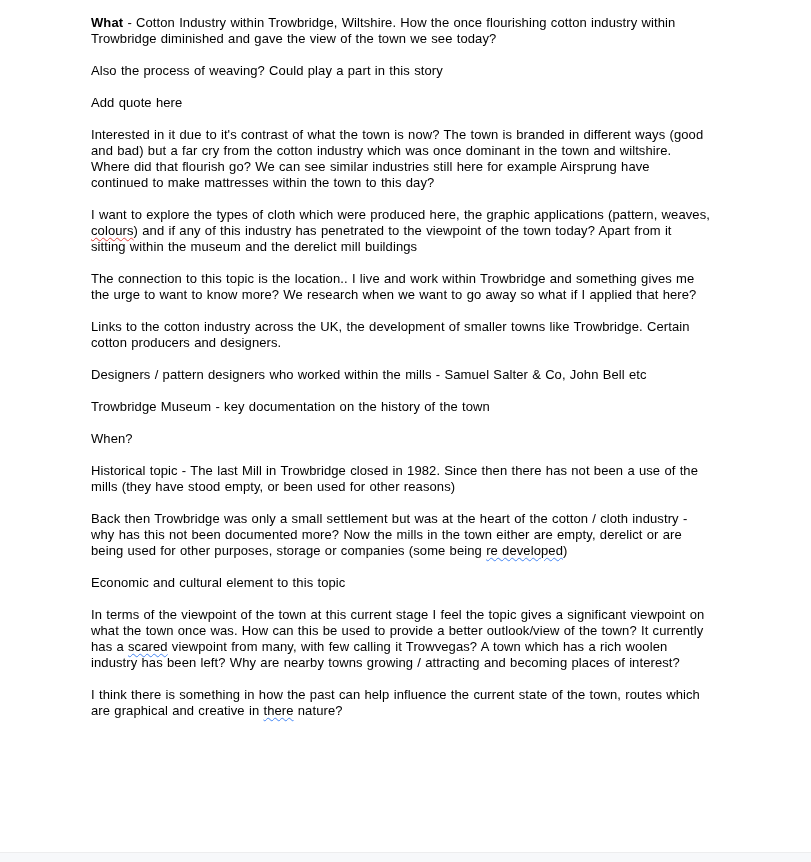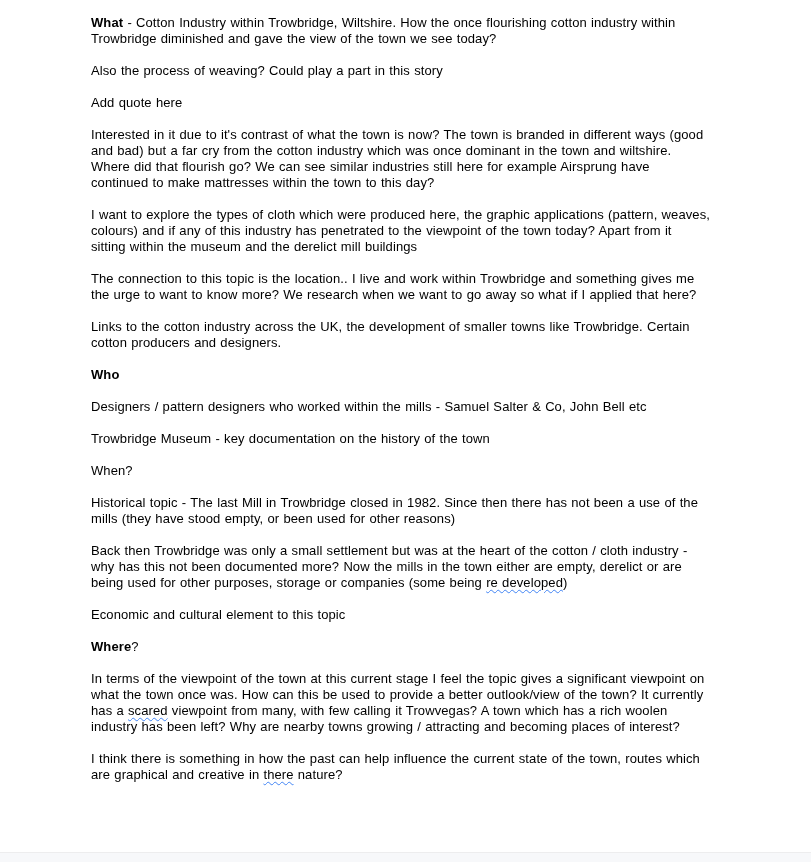--- a/index.html
+++ b/index.html
@@ -26,20 +26,21 @@
     margin: 0 11px 16px 0;
     font-size: 13px;
     line-height: 16px;
     letter-spacing: 0.1px;
     word-spacing: 0.5px;
   }
   .run-bold {
     font-weight: bold;
   }
   .squiggle-red {
+    text-decoration: underline;
     text-decoration-style: wavy;
     text-decoration-color: #e53935;
     text-decoration-thickness: 1px;
     text-underline-offset: 2px;
   }
   .squiggle-blue {
     text-decoration: underline;
     text-decoration-style: wavy;
     text-decoration-color: #4285f4;
     text-decoration-thickness: 1px;
@@ -60,25 +61,23 @@
 
 <div class="doc-page">
   <div class="doc-content">
       <p><span class="run-bold">What</span><span> - Cotton Industry within Trowbridge, Wiltshire. How the once flourishing cotton industry within Trowbridge diminished and gave the view of the town we see today?</span></p>
       <p><span>Also the process of weaving? Could play a part in this story</span></p>
       <p><span>Add quote here</span></p>
       <p><span>Interested in it due to it's contrast of what the town is now? The town is branded in different ways (good and bad) but a far cry from the cotton industry which was once dominant in the town and wiltshire. Where did that flourish go? We can see similar industries still here for example Airsprung have continued to make mattresses within the town to this day?</span></p>
       <p><span>I want to explore the types of cloth which were produced here, the graphic applications (pattern, weaves, </span><span class="squiggle-red">colours</span><span>) and if any of this industry has penetrated to the viewpoint of the town today? Apart from it sitting within the museum and the derelict mill buildings</span></p>
       <p><span>The connection to this topic is the location.. I live and work within Trowbridge and something gives me the urge to want to know more? We research when we want to go away so what if I applied that here?</span></p>
       <p><span>Links to the cotton industry across the UK, the development of smaller towns like Trowbridge. Certain cotton producers and designers.</span></p>
-      <p><span class="run-bold">Who</span></p>
       <p><span>Designers / pattern designers who worked within the mills - Samuel Salter &amp; Co, John Bell etc</span></p>
       <p><span>Trowbridge Museum - key documentation on the history of the town</span></p>
       <p><span>When?</span></p>
       <p><span>Historical topic - The last Mill in Trowbridge closed in 1982. Since then there has not been a use of the mills (they have stood empty, or been used for other reasons)</span></p>
       <p><span>Back then Trowbridge was only a small settlement but was at the heart of the cotton / cloth industry - why has this not been documented more? Now the mills in the town either are empty, derelict or are being used for other purposes, storage or companies (some being </span><span class="squiggle-blue">re developed</span><span>)</span></p>
       <p><span>Economic and cultural element to this topic</span></p>
-      <p><span class="run-bold">Where</span><span>?</span></p>
       <p><span>In terms of the viewpoint of the town at this current stage I feel the topic gives a significant viewpoint on what the town once was. How can this be used to provide a better outlook/view of the town? It currently has a </span><span class="squiggle-blue">scared</span><span> viewpoint from many, with few calling it Trowvegas? A town which has a rich woolen industry has been left? Why are nearby towns growing / attracting and becoming places of interest?</span></p>
       <p><span>I think there is something in how the past can help influence the current state of the town, routes which are graphical and creative in </span><span class="squiggle-blue">there</span><span> nature?</span></p>
     </div>
 </div>
 <div class="bottom-strip"></div>
 
 </body></html>

